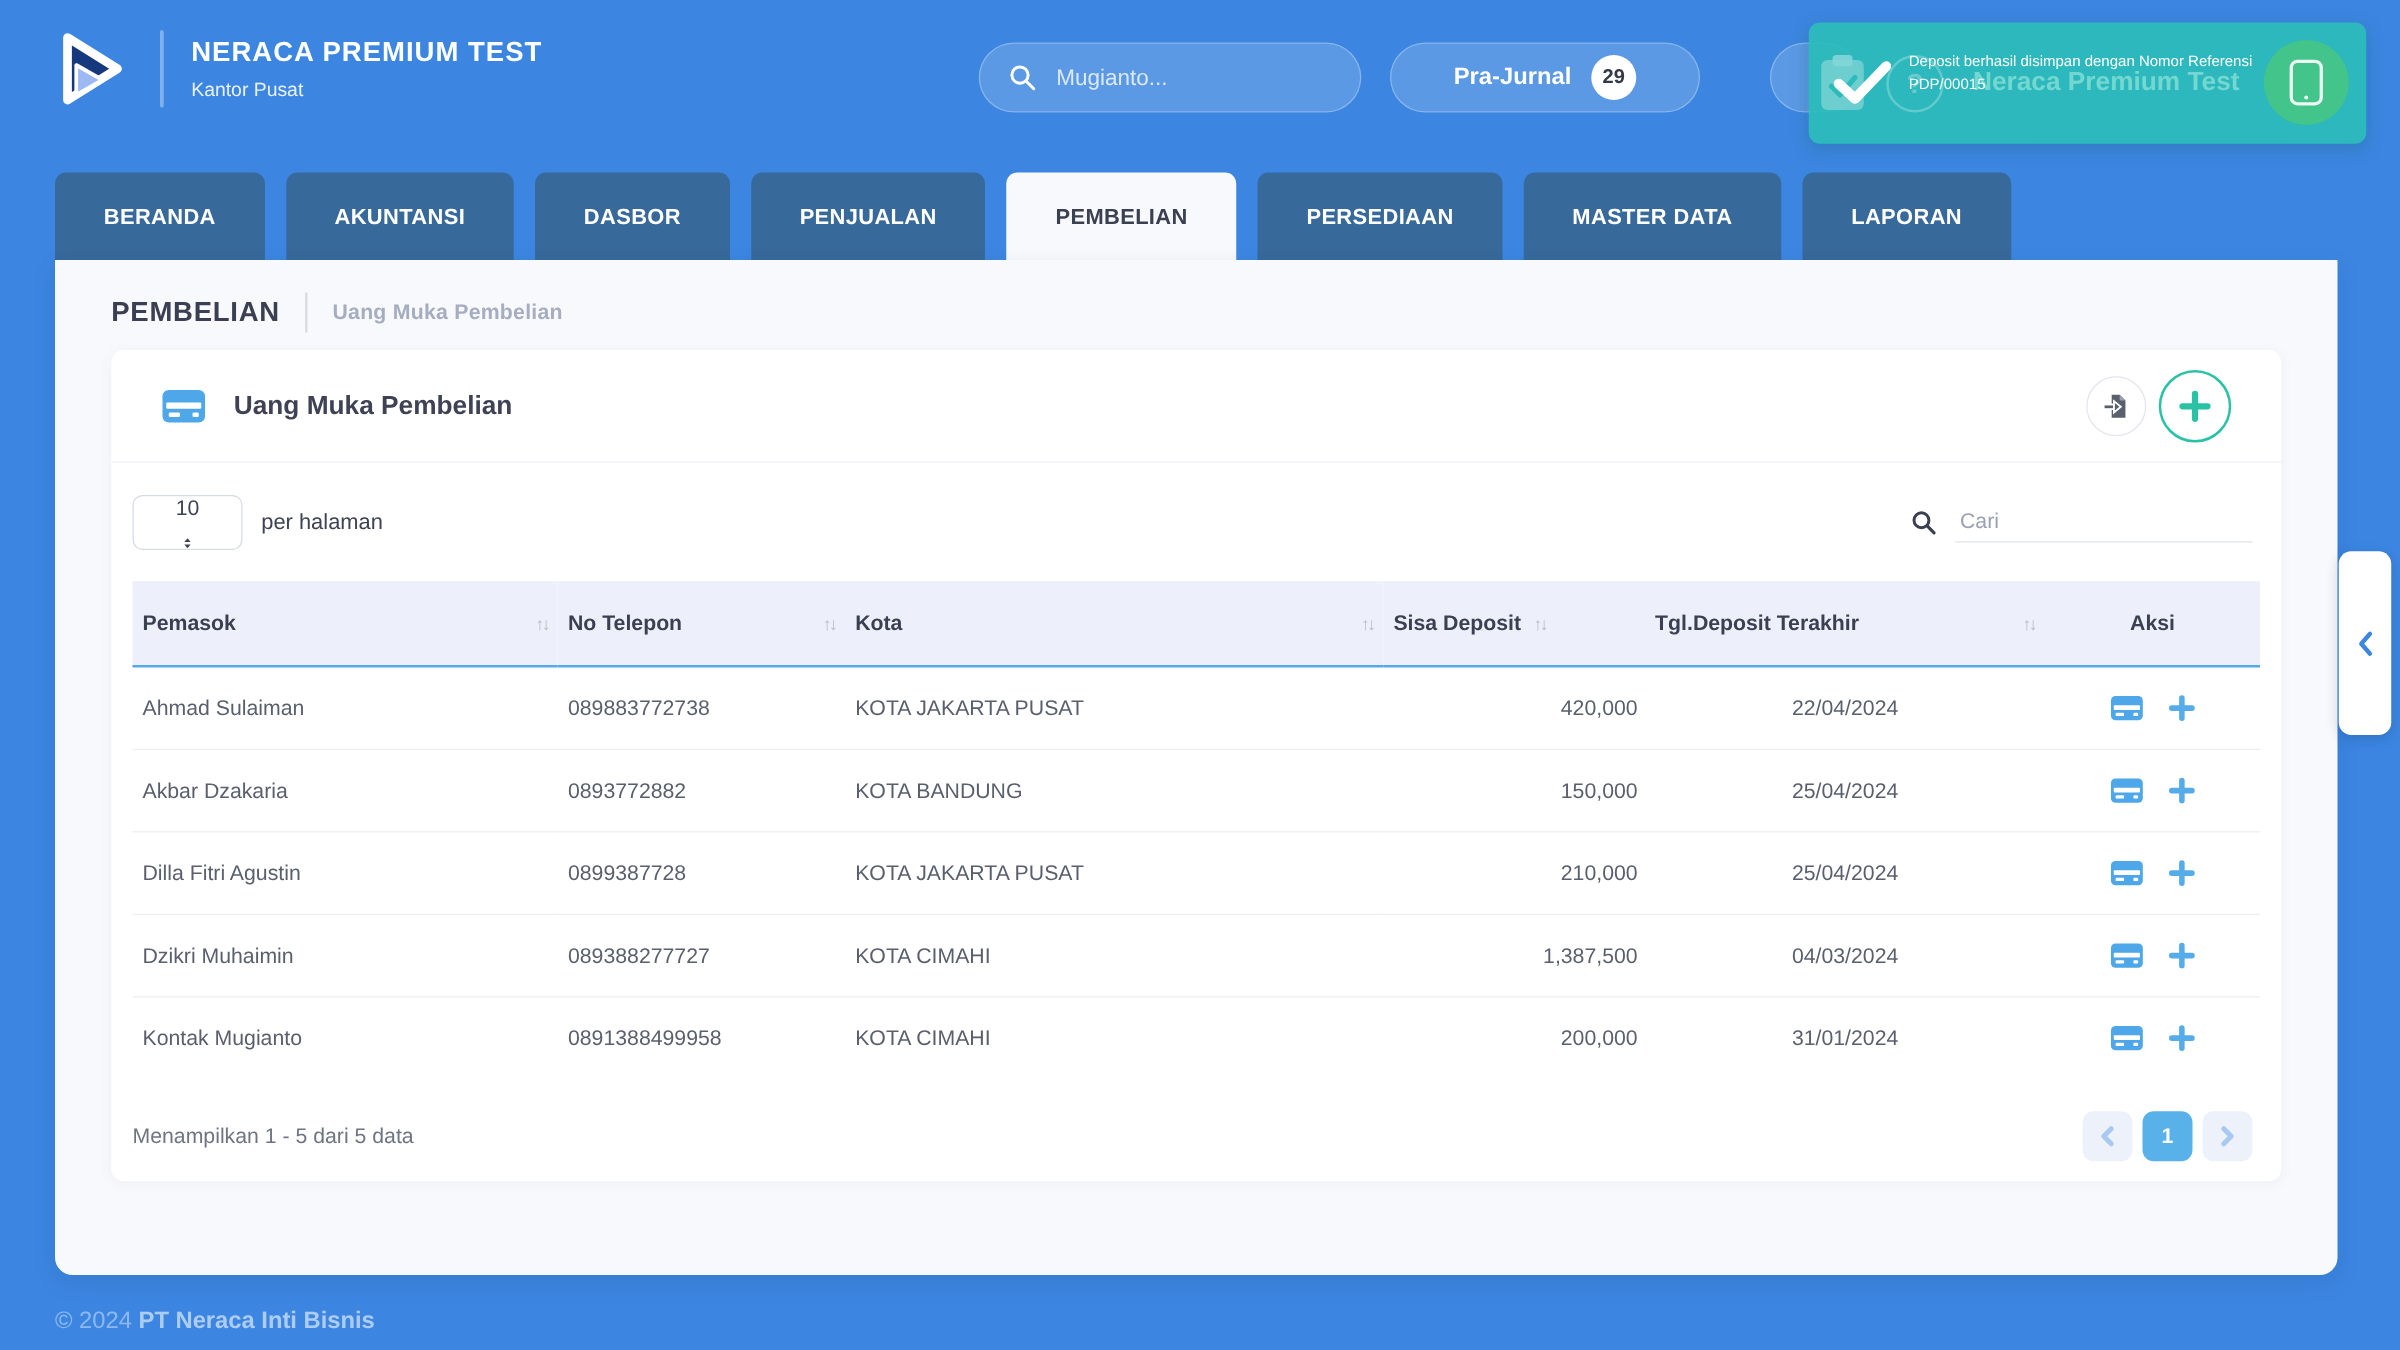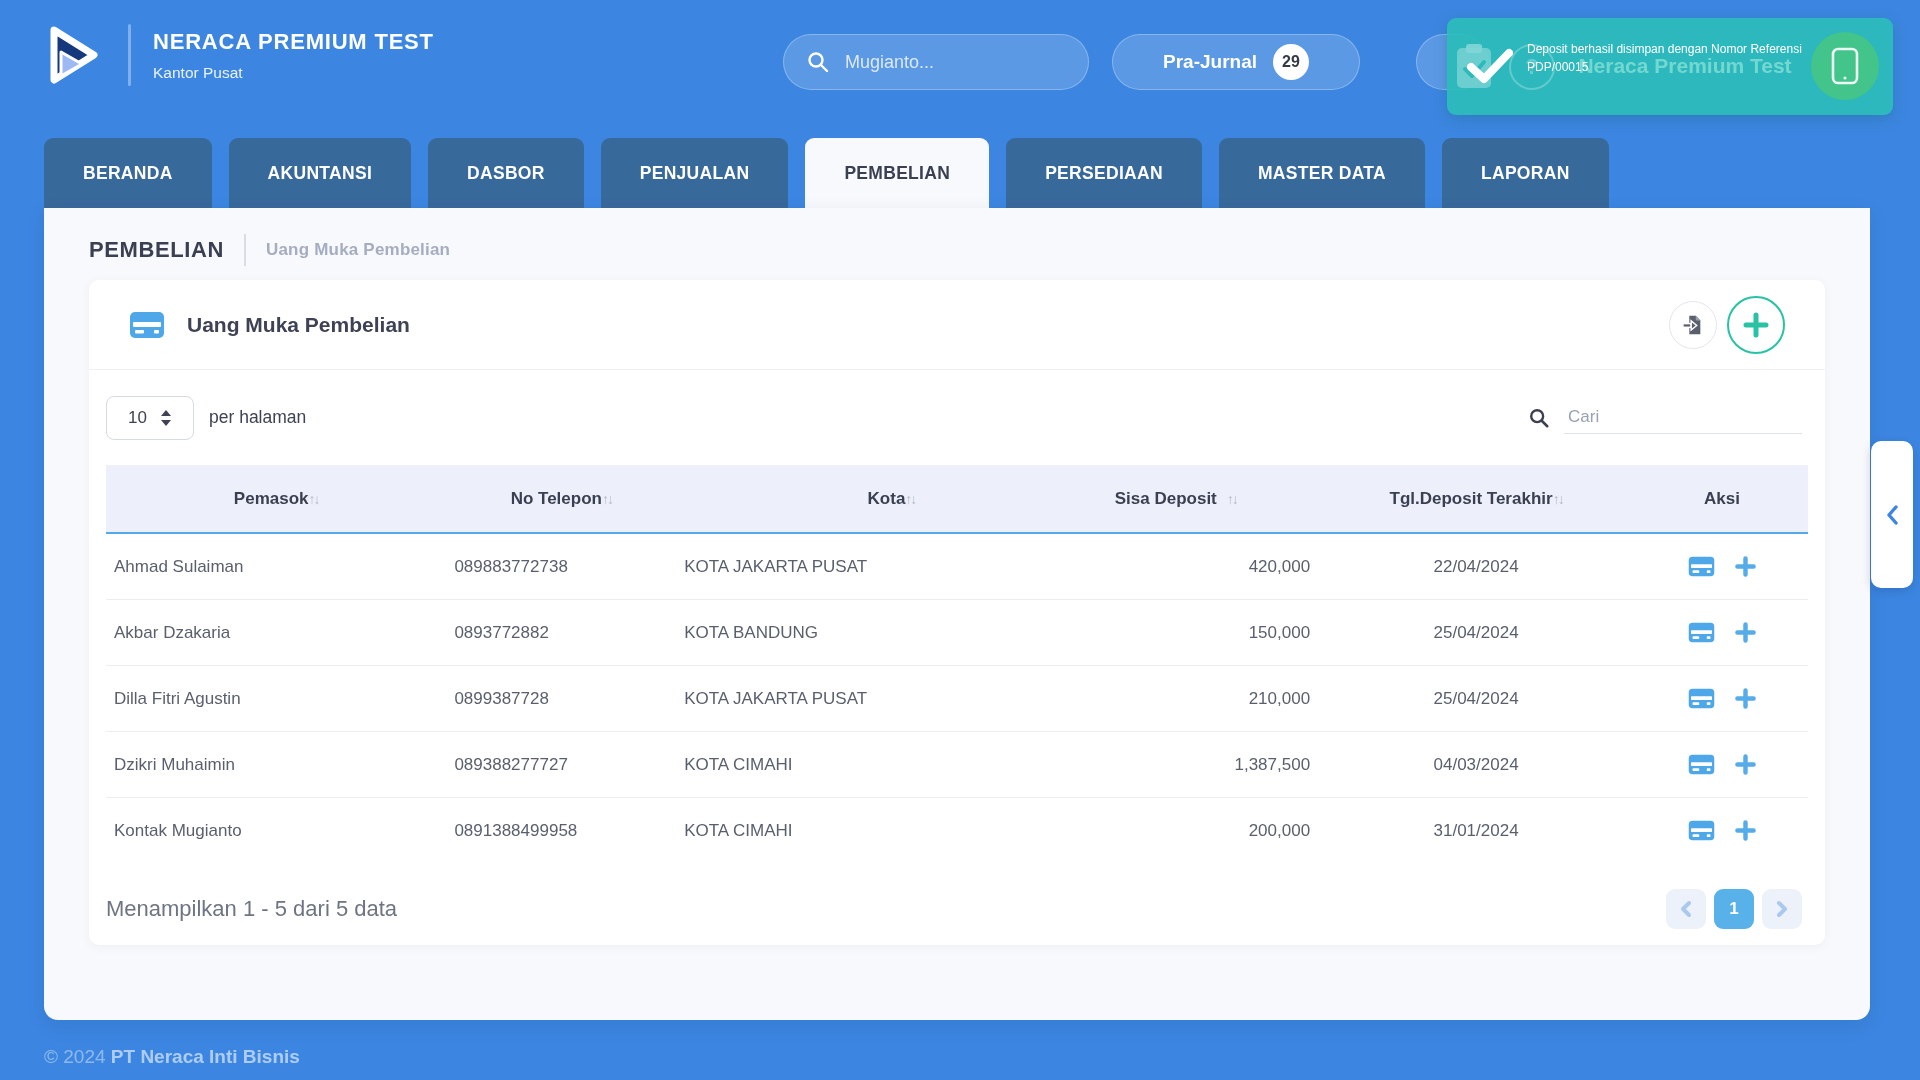--- a/index.html
+++ b/index.html
@@ -46,44 +46,44 @@
   
   .card { position:absolute; top:72px; left:45px; width:1736px; height:665px; background:#fff; border-radius:10px; box-shadow:0 2px 10px rgba(60,80,120,.06); }
   .card-head { height:90px; display:flex; align-items:center; padding:0 40px; border-bottom:1px solid #eef0f5; }
   .card-title { font-size:21px; font-weight:bold; color:#3f4254; margin-left:22px; }
   .card-actions { margin-left:auto; display:flex; align-items:center; gap:10px; }
   .btn-circle { border-radius:50%; background:#fff; display:flex; align-items:center; justify-content:center; cursor:pointer; }
   .btn-import { width:48px; height:48px; border:1px solid #e3e6ee; }
   .btn-add { width:58px; height:58px; border:2px solid #29c2a5; }
 
   .controls { height:95px; display:flex; align-items:center; padding:0 23px 0 17px; }
-  .per-page { width:88px; height:44px; border:1px solid #d6dae3; border-radius:8px; background:#fff; display:flex; align-items:center; justify-content:center; gap:13px; cursor:pointer; }
+  .per-page { width:88px; height:44px; border:1px solid #d6dae3; border-radius:8px; background:#fff; display:flex; align-items:center; justify-content:center; gap:13px; cursor:pointer;flex-direction:column; }
   .per-page-val { font-size:17px; color:#3f4254; }
   .per-page-label { font-size:17.5px; color:#3f4254; margin-left:15px; }
   .ctl-search { margin-left:auto; display:flex; align-items:center; gap:14px; }
   .cari-input { width:238px; border:none; border-bottom:1px solid #e0e3ea; background:transparent; font-size:17px; color:#3f4254; padding:6px 4px; outline:none; font-family:inherit; }
   .cari-input::placeholder { color:#9aa1b2; }
 
   
   .table-wrap { padding:0 17px; }
   table { width:100%; border-collapse:collapse; table-layout:fixed; }
   thead th { background:#edf0fb; height:68px; border-bottom:2px solid #55a9e9; padding:0 8px; font-size:17px; font-weight:bold; color:#3a3f51; cursor:pointer; }
-  .th-inner { display:flex; align-items:center; justify-content:center; }
+  .th-inner { display:flex; align-items:center; justify-content:space-between; }
   .th-inner.right { justify-content:flex-start; gap:10px; }
   .th-inner.center { justify-content:center; }
   .sort { font-size:14px; color:#b6bcc9; letter-spacing:-2px; font-weight:normal; }
   tbody td { height:65px; padding:0 8px; font-size:17px; color:#5a5f6e; }
   tbody tr + tr td { border-top:1px solid #ebedf2; }
   td.num { text-align:right; padding-right:6px; }
   td.ctr { text-align:center; }
   .aksi-cell { display:flex; align-items:center; justify-content:center; gap:20px; height:65px; }
   .aksi-btn { background:none; border:none; cursor:pointer; display:flex; align-items:center; padding:0; }
 
   .table-footer { display:flex; align-items:center; padding:26px 23px 0 17px; }
-  .summary { font-size:22px; color:#6e7482; }
+  .summary { font-size:17px; color:#6e7482; }
   .pagination { margin-left:auto; display:flex; gap:8px; }
   .pg-btn { width:40px; height:40px; border-radius:9px; background:#edf1fa; border:none; display:flex; align-items:center; justify-content:center; cursor:pointer; }
   .pg-btn.active { background:#58b1e9; color:#fff; font-size:17px; font-weight:bold; }
 
   
   .side-tab { position:absolute; right:7px; top:441px; width:42px; height:147px; background:#fff; border-radius:10px; box-shadow:0 3px 10px rgba(20,50,100,.22); display:flex; align-items:center; justify-content:center; cursor:pointer; }
   .page-footer { position:absolute; left:44px; bottom:12px; font-size:19px; }
   .pf-prefix { color:rgba(255,255,255,.42); }
   .pf-company { color:rgba(255,255,255,.58); font-weight:bold; }
 </style>

